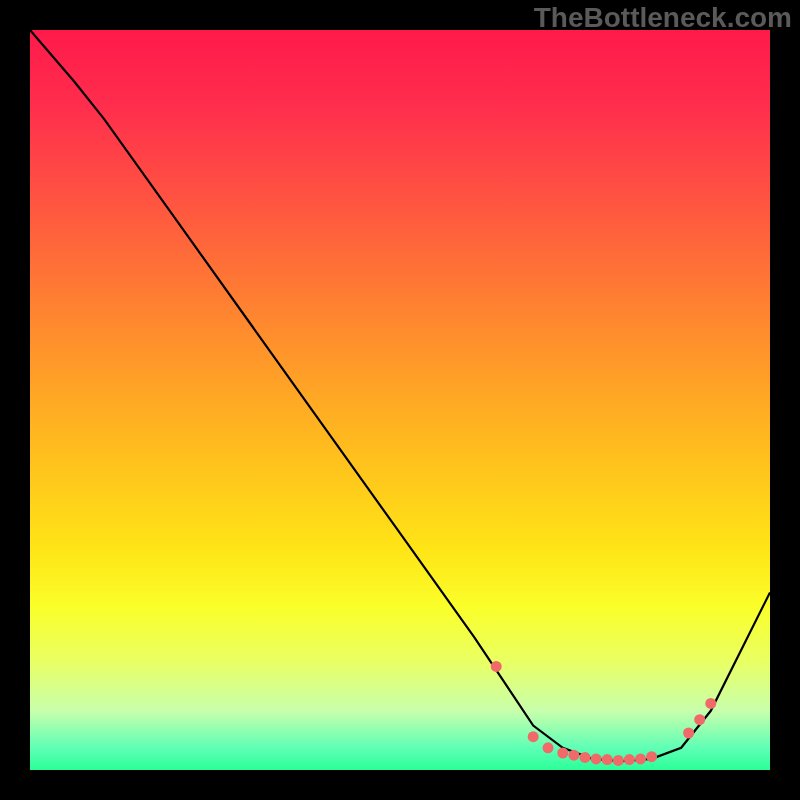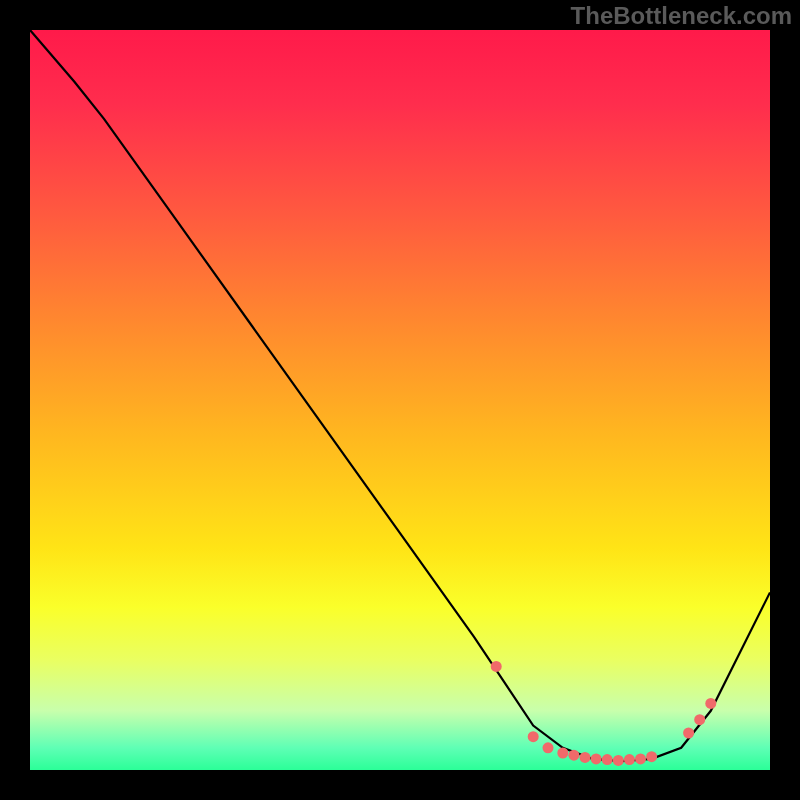--- a/index.html
+++ b/index.html
@@ -8,21 +8,21 @@
     height: 800px;
     background: #000;
     position: relative;
     overflow: hidden;
   }
   .watermark {
     position: absolute;
     top: 2px;
     right: 8px;
     font-family: Arial, sans-serif;
-    font-size: 24px;
+    font-size: 28px;
     font-weight: bold;
     color: #5a5a5a;
     z-index: 10;
   }
   .plot-area {
     position: absolute;
     left: 30px;
     top: 30px;
     width: 740px;
     height: 740px;

